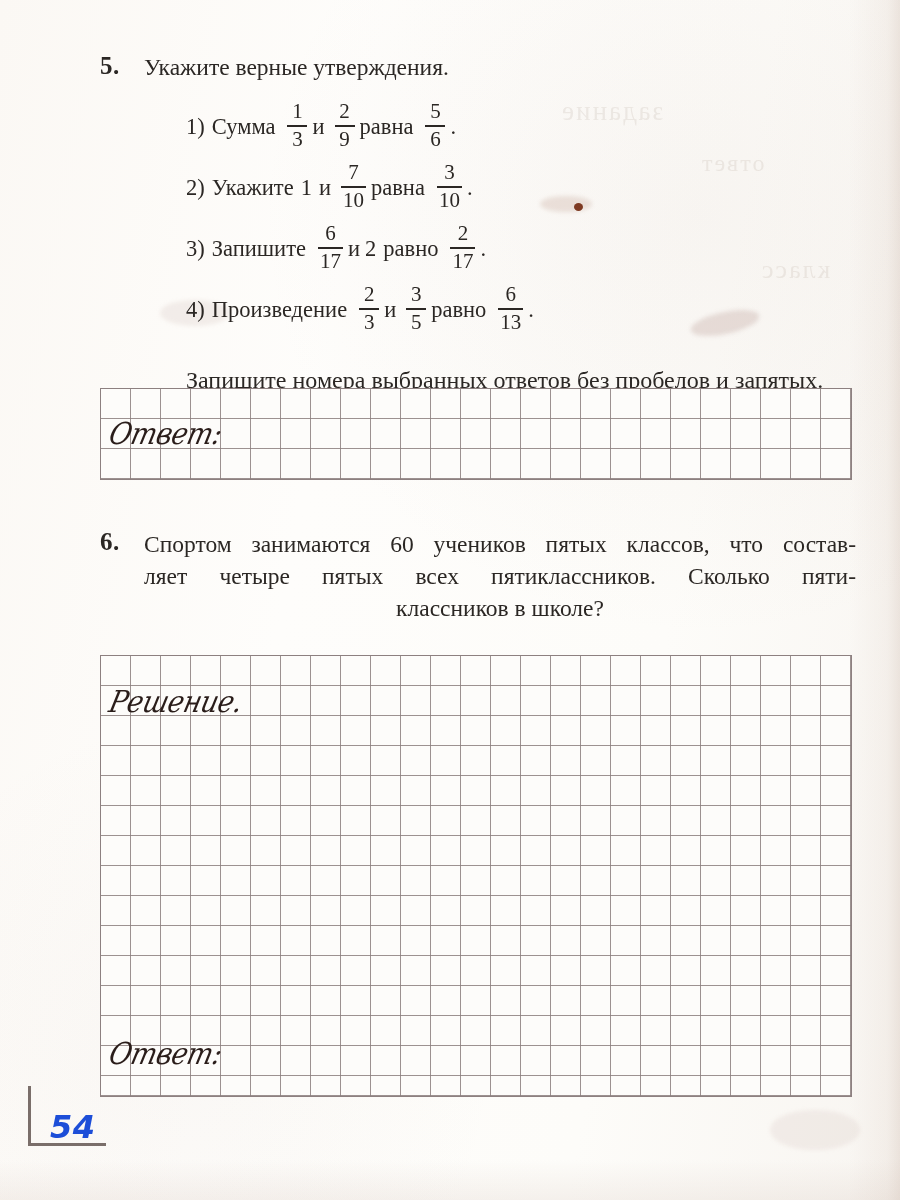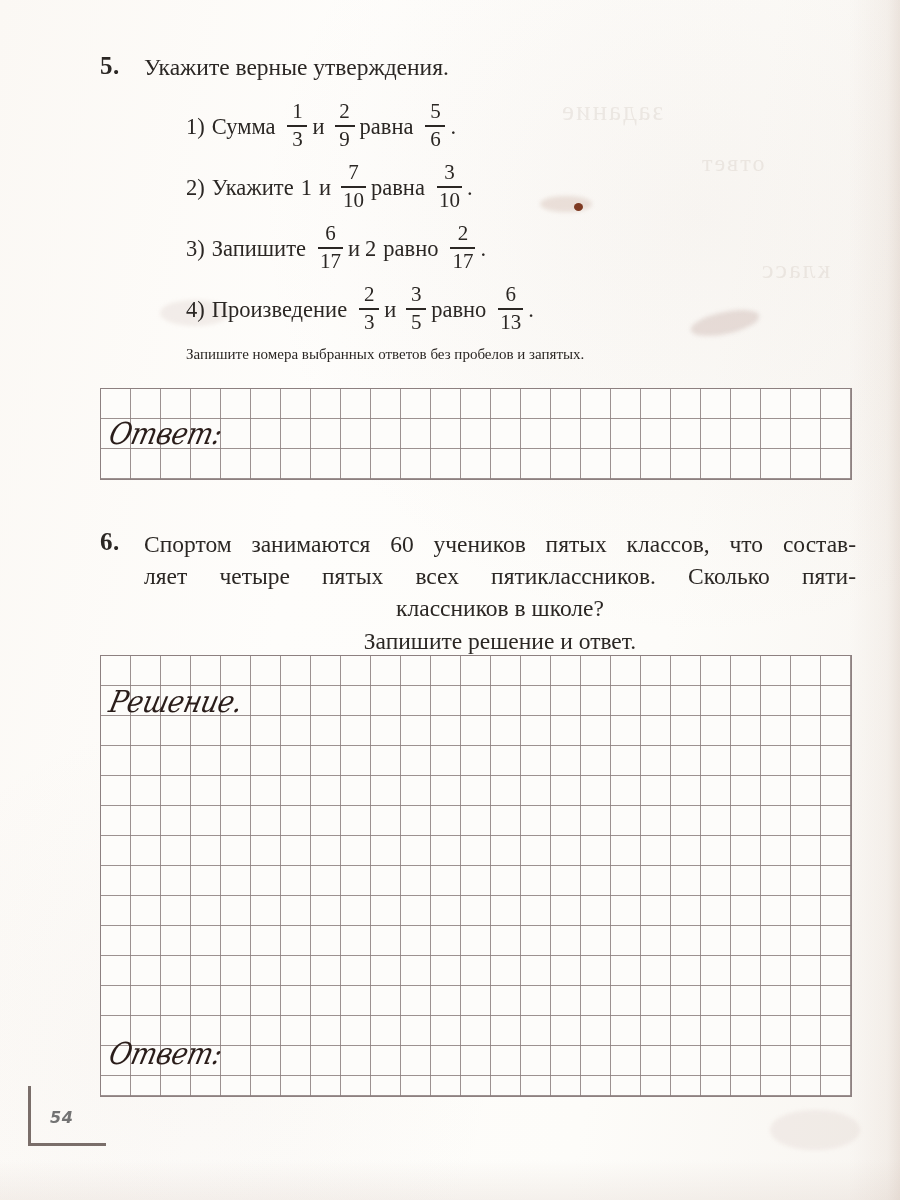--- a/index.html
+++ b/index.html
@@ -122,23 +122,23 @@
   .frac .bar {
     display: block;
     height: 1.6px;
     background: #2b2724;
     width: 100%;
     min-width: 20px;
     margin: 2px 0;
   }
 
   .note {
-    font-size: 15px;
+    font-size: 24px;
     margin-left: 42px;
-    margin-top: 8px;
+    margin-top: 29px;
     white-space: nowrap;
   }
 
   
   .para {
     font-size: 23.5px;
     line-height: 1.37;
     width: 712px;
   }
   .para .just {
@@ -193,22 +193,22 @@
     height: 3.4px;
     background: #7a6e6a;
   }
   .page-num {
     position: absolute;
     left: 50px;
     top: 1108px;
     font-family: "DejaVu Sans", "Liberation Sans", sans-serif;
     font-weight: bold;
     font-style: italic;
-    font-size: 16px;
-    color: #737373;
+    font-size: 32px;
+    color: #1d4ed8;
     letter-spacing: 0.5px;
   }
 </style>
 </head>
 <body>
 
 <div class="page"></div>
 
 <div class="ghost" style="left:560px; top:96px; font-size:27px;">задание</div>
 <div class="ghost" style="left:700px; top:150px; font-size:24px;">ответ</div>
@@ -322,21 +322,20 @@
 <div class="grid" style="left:100px; top:388px; width:752px; height:92px;"></div>
 <div class="hand" style="left:110px; top:418px; font-size:27px;">Ответ:</div>
 
 <div class="task" style="top:528px; width:760px;">
   <div class="task-num">6.</div>
   <div class="task-body">
     <div class="para">
       <div class="just">Спортом занимаются 60 учеников пятых классов, что состав-</div>
       <div class="just">ляет четыре пятых всех пятиклассников. Сколько пяти-</div>
       <div class="last">классников в школе?</div>
-      <div class="last">Запишите решение и ответ.</div>
     </div>
   </div>
 </div>
 
 <div class="grid" style="left:100px; top:655px; width:752px; height:442px;"></div>
 <div class="hand" style="left:110px; top:686px; font-size:27px;">Решение.</div>
 <div class="hand" style="left:110px; top:1038px; font-size:27px;">Ответ:</div>
 
 <div class="corner-v"></div>
 <div class="corner-h"></div>

